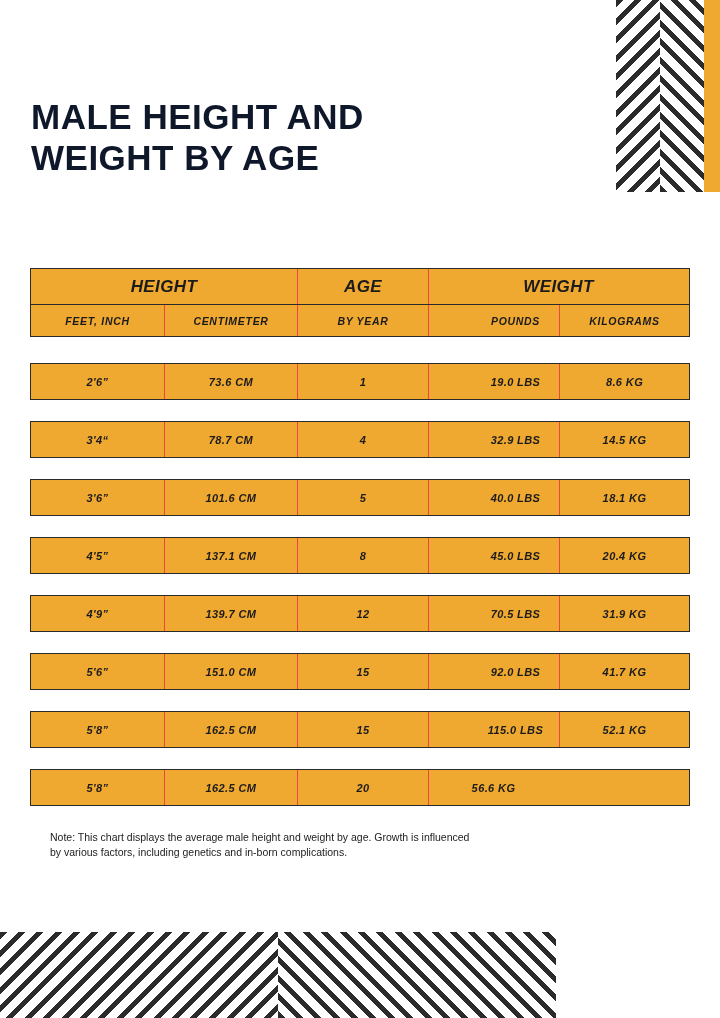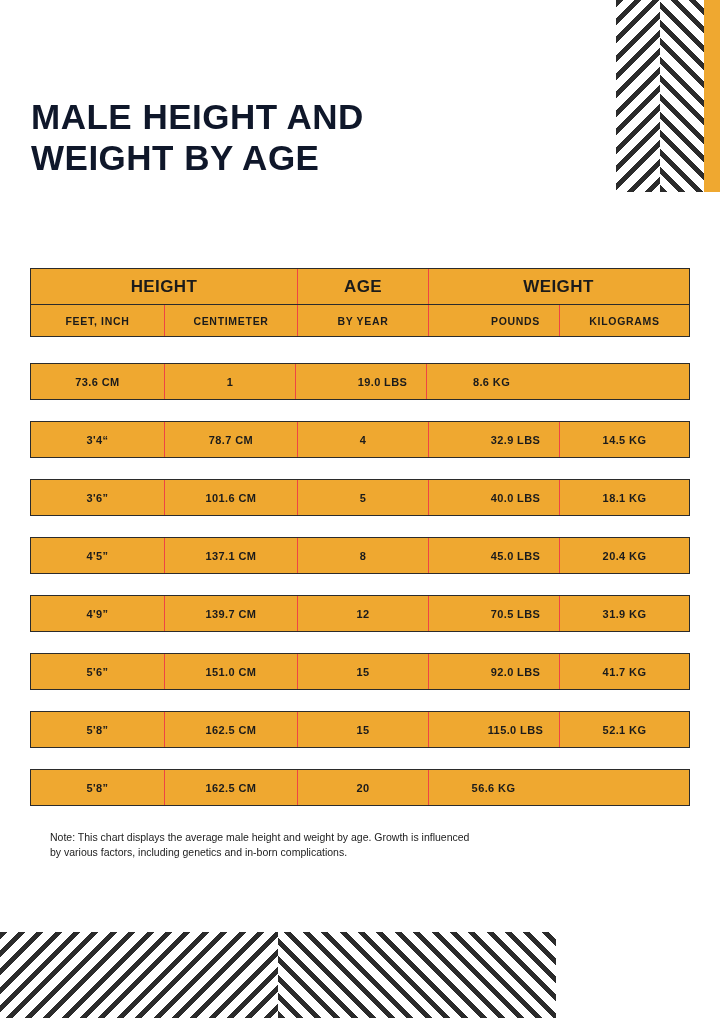--- a/index.html
+++ b/index.html
@@ -113,20 +113,21 @@
     margin-bottom: 21px;
   }
 
   .cell {
     display: flex;
     align-items: center;
     justify-content: center;
     box-sizing: border-box;
     color: #1b1b1b;
     text-align: left;
+    font-style: italic;
   }
   .cell + .cell { border-left: 1px solid #ef4444; }
 
   
   .c1 { width: 133px; }
   .c2 { width: 133px; }
   .c3 { width: 131px; }
   .c4 { width: 131px; padding-left: 43px; }
   .c5 { width: 130px; }
   .g-height { width: 266px; }
@@ -185,20 +186,21 @@
 
     <div class="row header-row-2">
       <div class="cell c1 h2-text">FEET, INCH</div>
       <div class="cell c2 h2-text">CENTIMETER</div>
       <div class="cell c3 h2-text">BY YEAR</div>
       <div class="cell c4 h2-text">POUNDS</div>
       <div class="cell c5 h2-text">KILOGRAMS</div>
     </div>
 
     <div class="row data-row">
+      <div class="cell c1 d-text">2'6”</div>
       <div class="cell c2 d-text">73.6 CM</div>
       <div class="cell c3 d-text">1</div>
       <div class="cell c4 d-text">19.0 LBS</div>
       <div class="cell c5 d-text">8.6 KG</div>
     </div>
 
     <div class="row data-row">
       <div class="cell c1 d-text">3'4“</div>
       <div class="cell c2 d-text">78.7 CM</div>
       <div class="cell c3 d-text">4</div>

